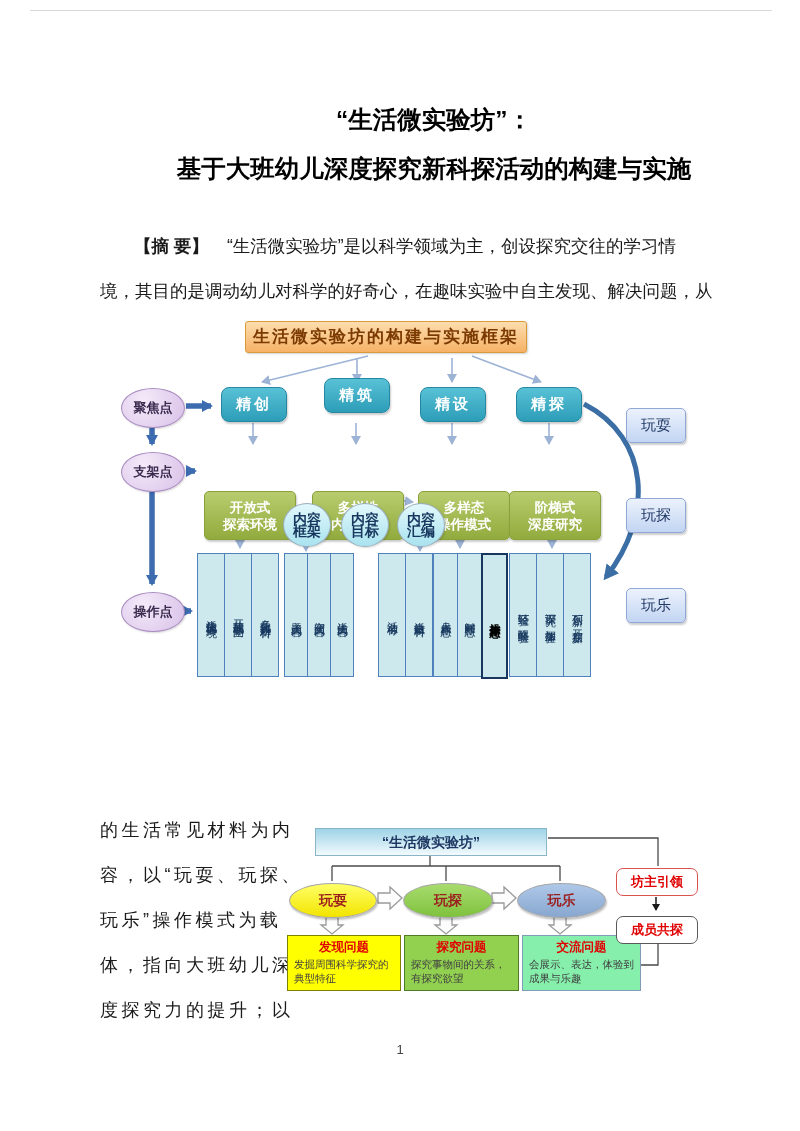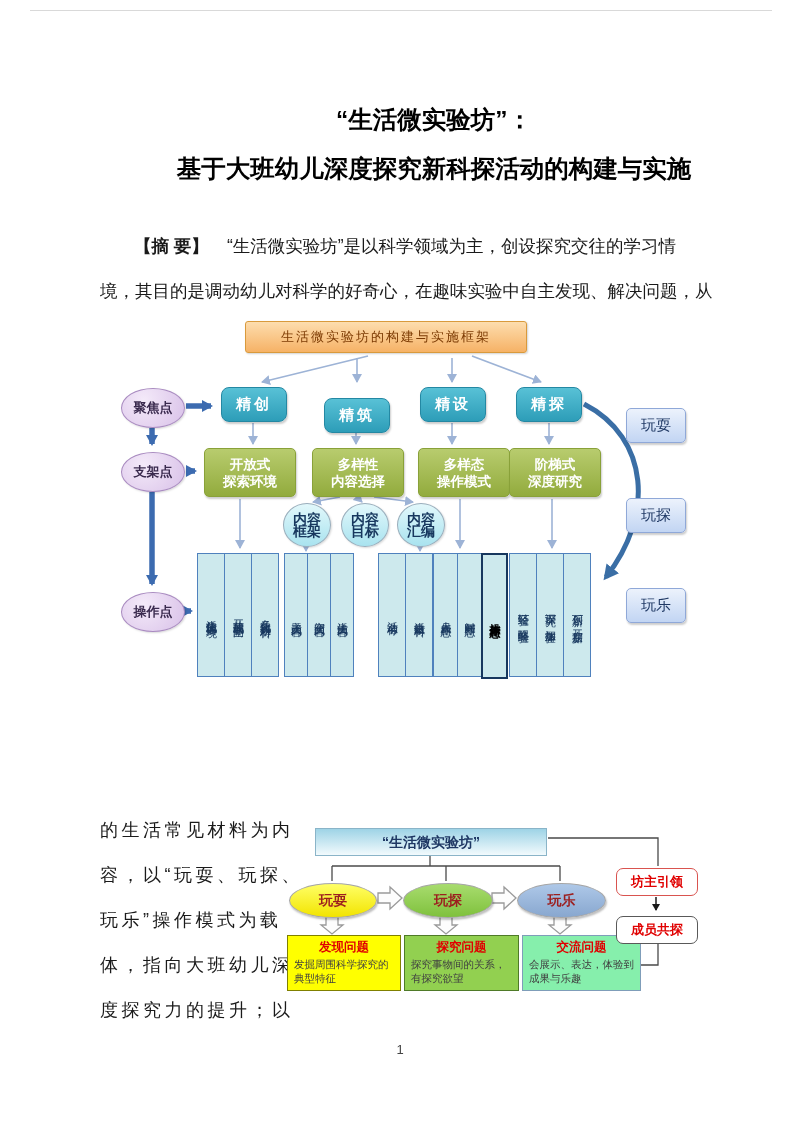--- a/index.html
+++ b/index.html
@@ -11,30 +11,30 @@
   .title{left:0;top:95px;width:800px;text-align:center;font-size:24.5px;font-weight:bold;line-height:49px;color:#000;padding-left:34px;}
   .para{left:100px;width:614px;font-size:17.5px;line-height:45px;white-space:nowrap;}
   .abstract{top:224px;}
   .bodytext{top:683px;}
   .sidetext{left:100px;top:808px;width:224px;font-size:18px;line-height:45px;letter-spacing:3.5px;white-space:nowrap;}
   .pagenum{left:0;top:1042px;width:800px;text-align:center;font-size:13px;color:#444;}
   .b{font-weight:bold;}
   
   .d1title{left:245px;top:321px;width:280px;height:30px;line-height:30px;text-align:center;
            background:linear-gradient(#FDDDAE,#F6B266);border:1px solid #D99A3C;border-radius:3px;
-           font-size:13px;font-weight:normal;letter-spacing:2px;color:#7C3A03;box-shadow:1px 1px 2px rgba(0,0,0,.18);}
+           font-size:17px;font-weight:bold;letter-spacing:2px;color:#7C3A03;box-shadow:1px 1px 2px rgba(0,0,0,.18);}
   .oval{width:62px;height:38px;border-radius:50%;display:flex;align-items:center;justify-content:center;
         background:radial-gradient(circle at 35% 30%,#F4EAF9,#D8C0E8);border:1px solid #A98BC0;
         font-size:13px;font-weight:bold;color:#3A2A4E;box-shadow:1px 1px 2px rgba(0,0,0,.15);}
   .teal{width:64px;height:33px;display:flex;align-items:center;justify-content:center;border-radius:8px;
         background:linear-gradient(#58C1D6,#2D9DB8);border:1px solid #2488A3;color:#fff;
         font-size:15px;font-weight:bold;letter-spacing:3px;box-shadow:1px 2px 2px rgba(0,0,0,.2);}
   .green{width:90px;height:47px;display:flex;align-items:center;justify-content:center;text-align:center;border-radius:5px;
          background:linear-gradient(#B8CC6E,#92AB3D);border:1px solid #89A139;color:#fff;
-         font-size:13.5px;font-weight:bold;line-height:17px;white-space:pre-line;box-shadow:1px 2px 2px rgba(0,0,0,.2);}
+         font-size:13.5px;font-weight:bold;line-height:17px;white-space:pre-line;box-shadow:1px 2px 2px rgba(0,0,0,.2);margin-top:43px;}
   .circle{width:46px;height:42px;border-radius:50%;display:flex;align-items:center;justify-content:center;text-align:center;
           background:linear-gradient(#E2F8FB,#A9E3EF);border:1px solid #9AAEBC;
           font-size:14px;font-weight:bold;line-height:12px;color:#17375E;white-space:pre-line;box-shadow:1px 1px 2px rgba(0,0,0,.15);}
   .vgroup{display:flex;}
   .vcol{height:122px;background:#CDE9ED;border:1px solid #4F81BD;margin-right:-1px;
         writing-mode:vertical-rl;text-orientation:upright;display:flex;align-items:center;justify-content:center;
         font-size:11px;letter-spacing:1px;color:#17375E;}
   .w26{width:26px;} .w22{width:22px;} .w23{width:23px;}
   .vbold{font-weight:bold;border:2px solid #17375E;color:#000;}
   .playbox{width:58px;height:33px;display:flex;align-items:center;justify-content:center;border-radius:5px;
@@ -142,21 +142,21 @@
     </g>
   </svg>
 
   <div class="abs d1title">生活微实验坊的构建与实施框架</div>
 
   <div class="abs oval" style="left:121px;top:388px">聚焦点</div>
   <div class="abs oval" style="left:121px;top:452px">支架点</div>
   <div class="abs oval" style="left:121px;top:592px">操作点</div>
 
   <div class="abs teal" style="left:221px;top:387px">精创</div>
-  <div class="abs teal" style="left:324px;top:398px">精筑</div>
+  <div class="abs teal" style="left:324px;top:378px">精筑</div>
   <div class="abs teal" style="left:420px;top:387px">精设</div>
   <div class="abs teal" style="left:516px;top:387px">精探</div>
 
   <div class="abs green" style="left:204px;top:448px">开放式
 探索环境</div>
   <div class="abs green" style="left:312px;top:448px">多样性
 内容选择</div>
   <div class="abs green" style="left:418px;top:448px">多样态
 操作模式</div>
   <div class="abs green" style="left:509px;top:448px">阶梯式

